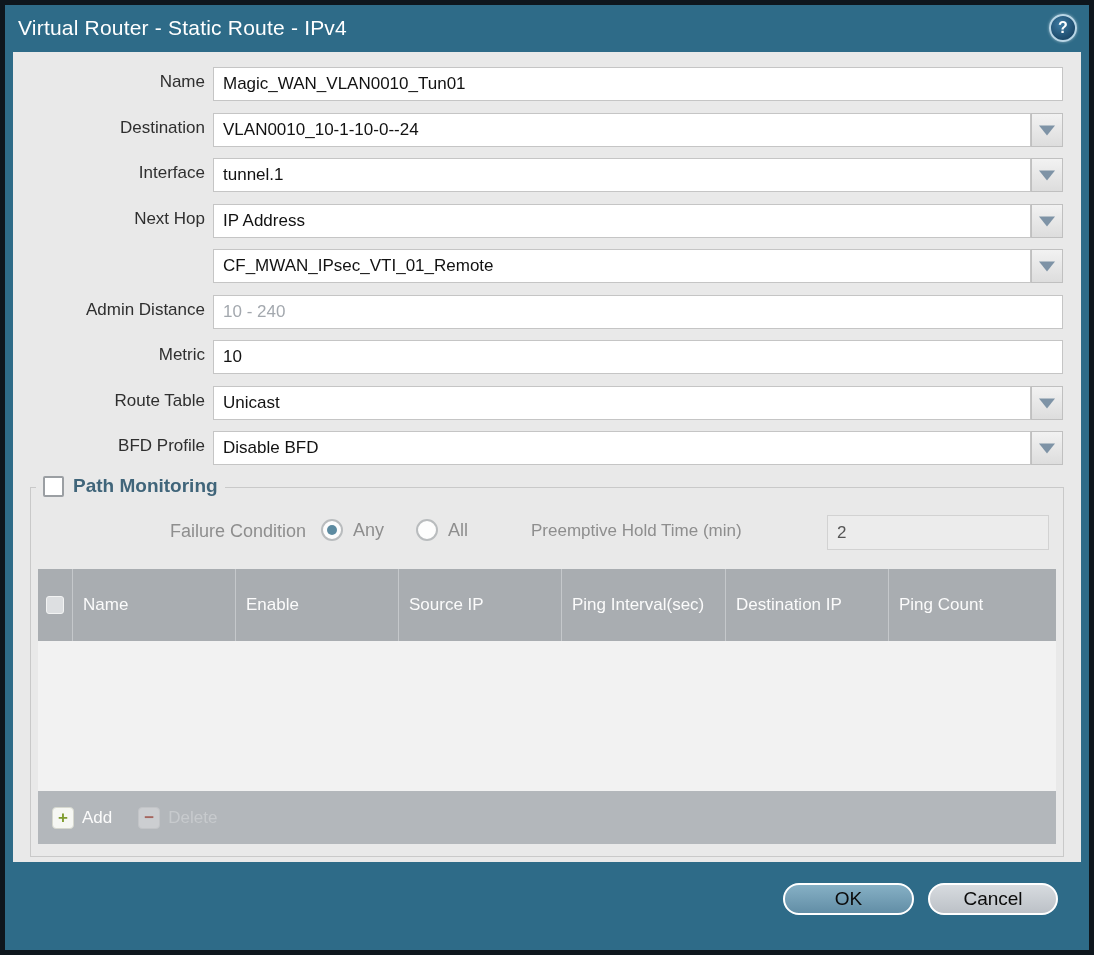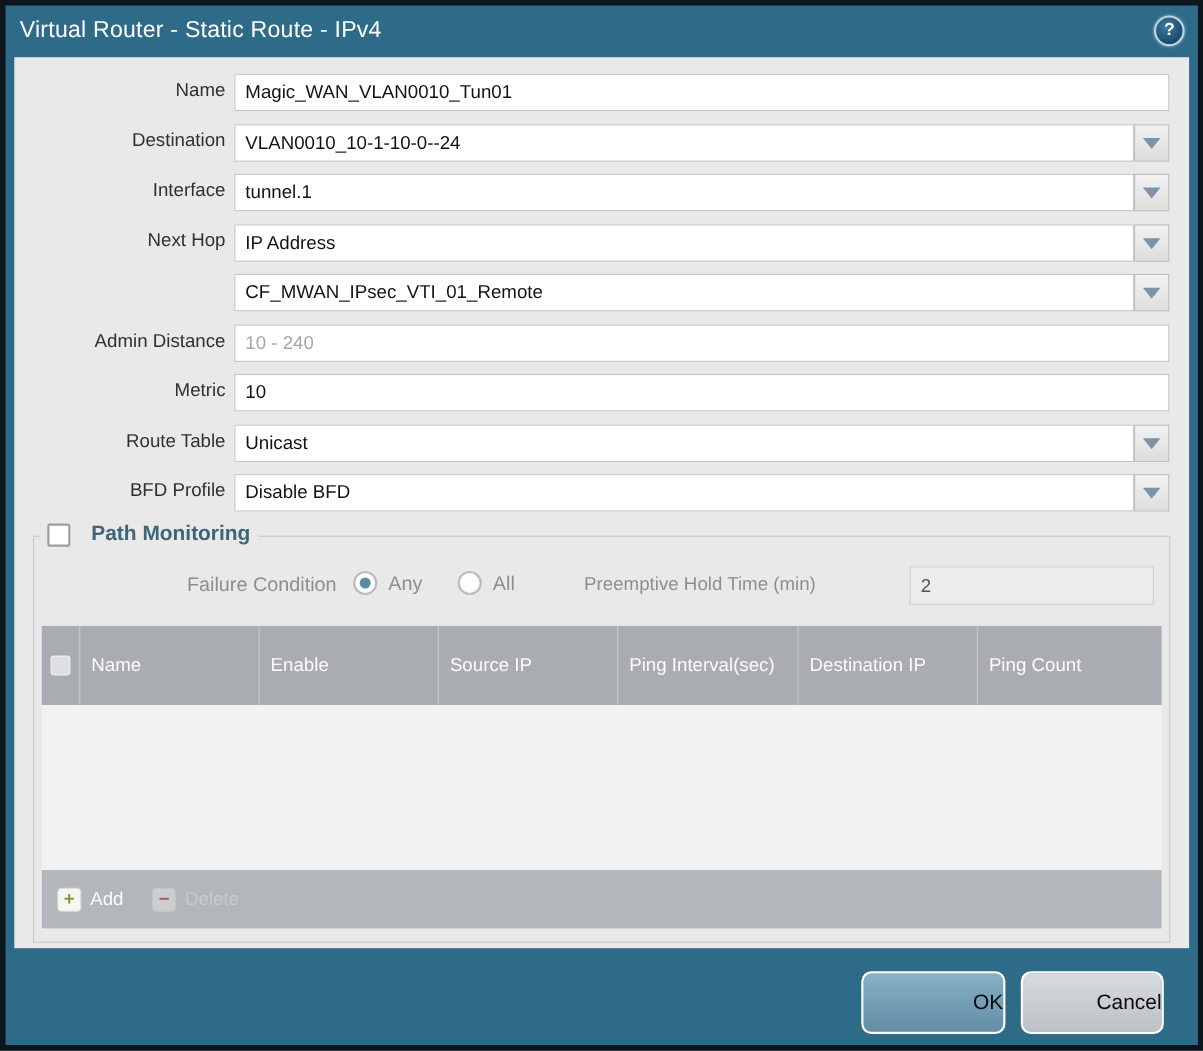--- a/index.html
+++ b/index.html
@@ -30,21 +30,21 @@
   .combo .tinput{width:818px;}
   .dd-btn{position:absolute;right:0;top:0;width:32px;height:34px;border:1px solid #c0c0c0;
     background:linear-gradient(#f2f2f2,#dddddd);cursor:pointer;}
   .dd-btn .tri{position:absolute;left:50%;top:50%;transform:translate(-50%,-45%);
     width:0;height:0;border-left:8px solid transparent;border-right:8px solid transparent;
     border-top:10px solid var(--arrow);}
 
   .fieldset{position:absolute;left:17px;top:435px;width:1034px;height:370px;
     border:1px solid #c9c9c9;}
   .legend{position:absolute;left:5px;top:-13px;background:var(--body-bg);padding:0 7px;
-    display:flex;align-items:center;gap:19px;}
+    display:flex;align-items:center;gap:9px;}
   .pm-checkbox{width:21px;height:21px;background:#fff;border:2px solid #9b9fa3;
     border-radius:2px;cursor:pointer;}
   .pm-title{font-size:19px;font-weight:bold;color:var(--section-title);}
 
   .fc-label{position:absolute;left:0;top:33px;width:275px;text-align:right;
     font-size:18px;color:var(--disabled-text);}
   .radio{position:absolute;top:31px;display:flex;align-items:flex-end;gap:10px;cursor:pointer;}
   .radio-circle{width:22px;height:22px;border-radius:50%;background:#fdfdfd;
     border:2px solid #b9bcbe;position:relative;}
   .radio.selected .radio-circle::after{content:"";position:absolute;left:4px;top:4px;
@@ -67,22 +67,22 @@
   .tfoot{height:53px;background:var(--tfoot-bg);display:flex;align-items:center;gap:26px;padding:0 14px;}
   .tbtn{display:flex;align-items:center;gap:8px;cursor:pointer;}
   .tbtn .ic{width:22px;height:22px;border-radius:4px;text-align:center;line-height:20px;
     font-weight:bold;font-size:17px;}
   .add .ic{background:#f6f7f3;border:1px solid #d6d8cf;color:var(--add-plus);}
   .add .lbl{font-size:17px;color:#fbfbfb;}
   .del .ic{background:#ccced1;border:1px solid #c2c4c7;color:var(--del-minus);}
   .del .lbl{font-size:17px;color:#c7cacd;}
   .del{cursor:default;}
 
-  .btn{position:absolute;top:878px;height:57px;border:2px solid #fff;border-radius:9px;
-    font-size:19px;color:#0b0b0b;cursor:pointer;text-align:right;}
+  .btn{position:absolute;top:878px;height:32px;border:2px solid #fff;border-radius:19px;
+    font-size:19px;color:#0b0b0b;cursor:pointer;}
   .ok-btn{left:778px;width:131px;background:linear-gradient(#86b0c5,#628ea6);}
   .cancel-btn{left:923px;width:130px;background:linear-gradient(#d7dbdf,#bcc1c7);}
 </style>
 </head>
 <body>
 
 <div class="dialog">
 
   <div class="titlebar">
     <span class="title">Virtual Router - Static Route - IPv4</span>

